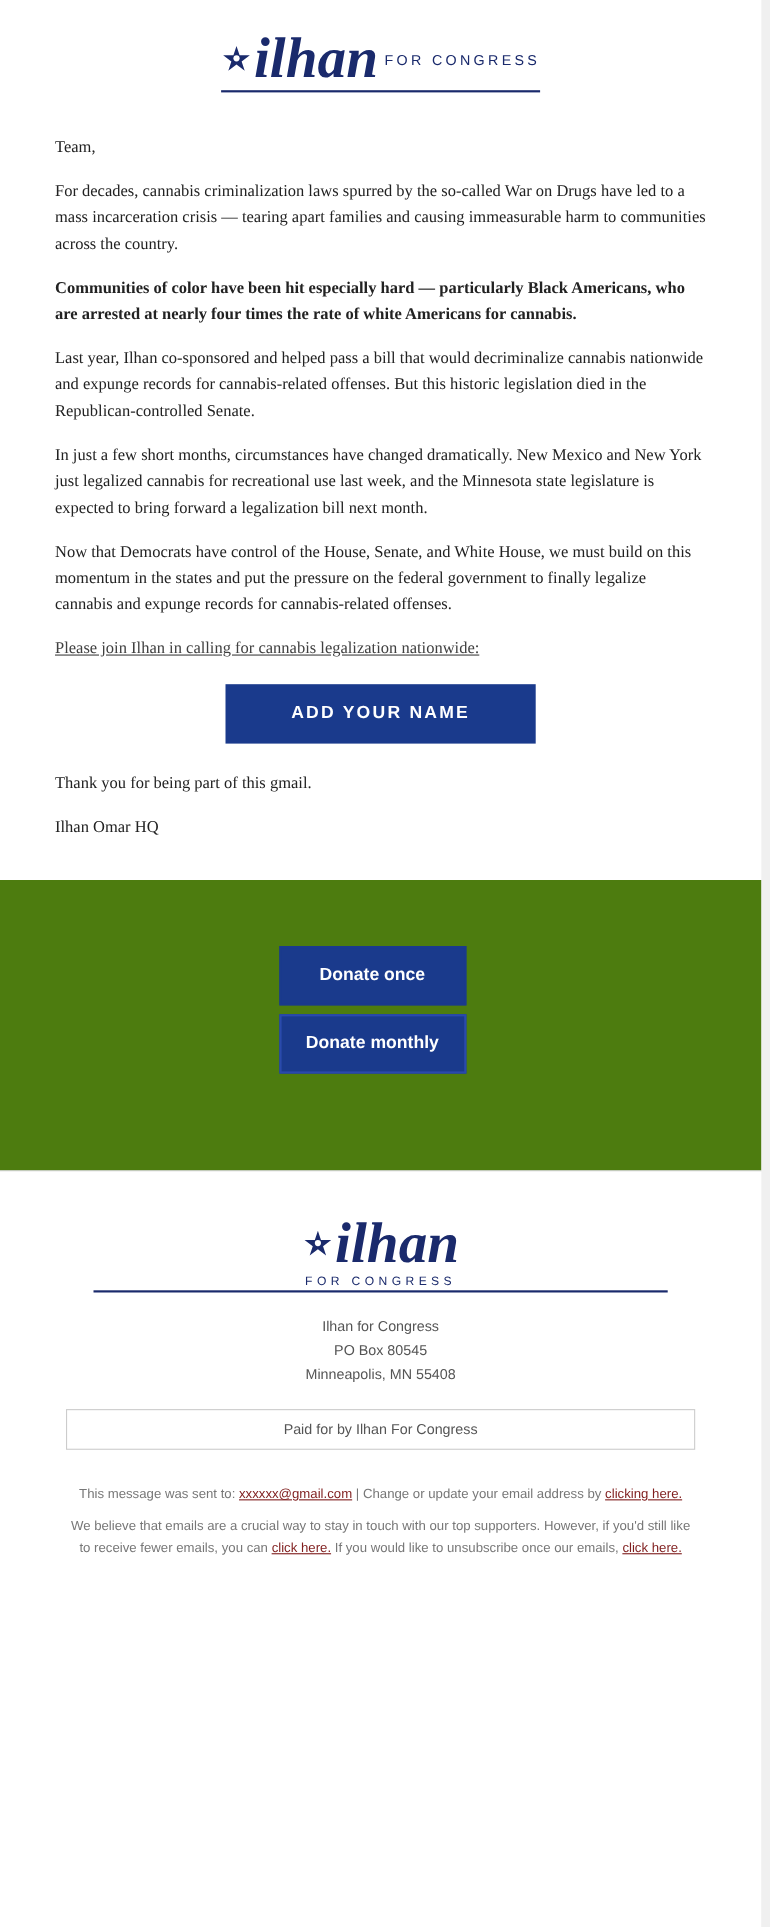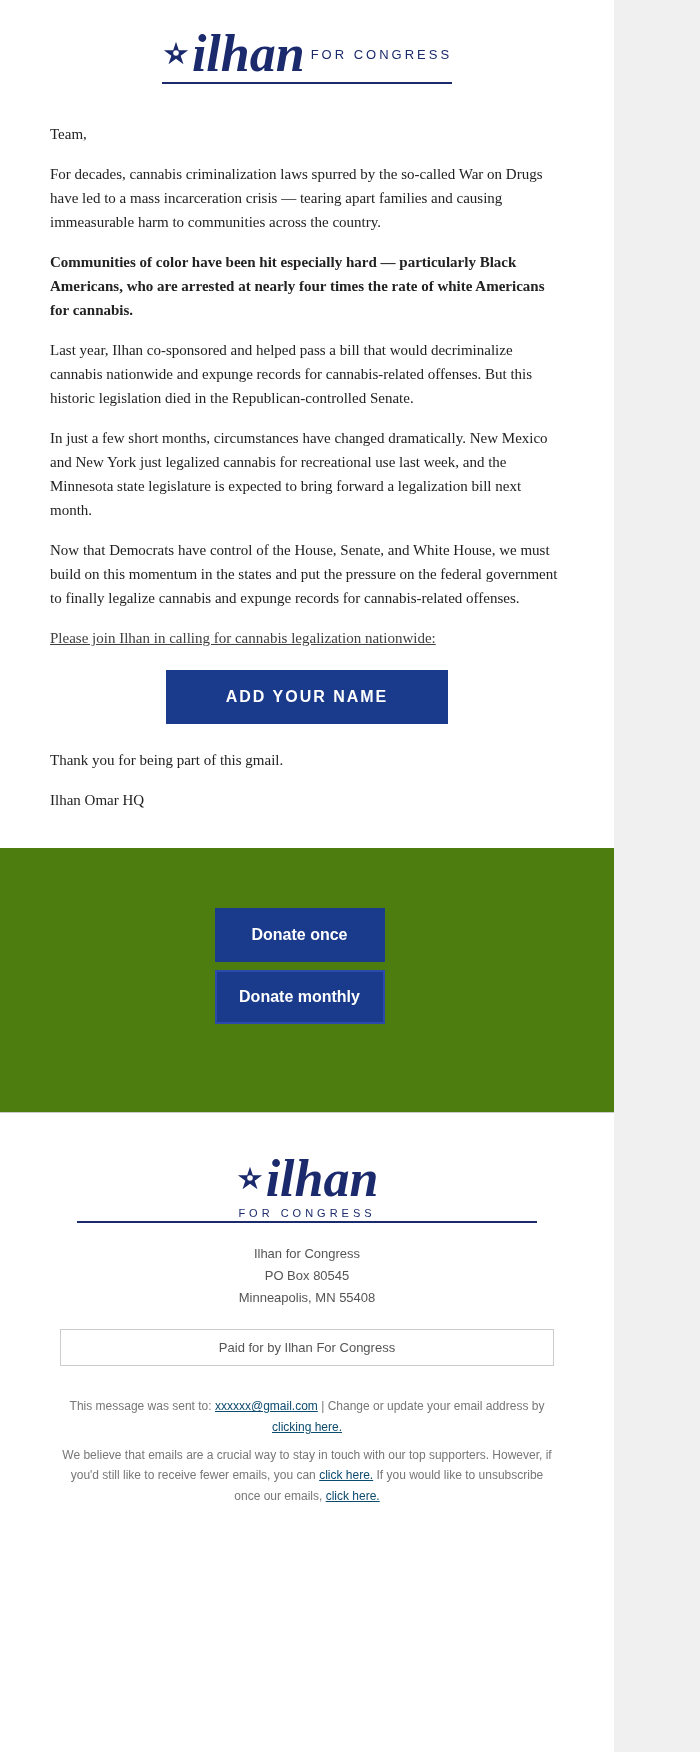--- a/index.html
+++ b/index.html
@@ -5,21 +5,21 @@
     * { margin: 0; padding: 0; box-sizing: border-box; }
     body {
       background: #f0f0f0;
       font-family: Georgia, 'Times New Roman', serif;
       font-size: 15px;
       color: #222;
       width: 700px;
     }
     .email-wrapper {
       background: #ffffff;
-      width: 614px;
+      width: 692px;
       min-height: 1752px;
     }
     
     .header {
       text-align: center;
       padding: 28px 20px 18px 20px;
       background: #fff;
     }
     .logo-container {
       display: inline-block;
@@ -156,21 +156,21 @@
     }
     .footer-bottom {
       padding: 10px 40px 20px 40px;
       font-family: Arial, sans-serif;
       font-size: 12px;
       color: #777;
       text-align: center;
       line-height: 1.7;
     }
     .footer-bottom a {
-      color: #0c4a6e;
+      color: #7f1d1d;
       text-decoration: underline;
     }
     .footer-bottom p {
       margin-bottom: 8px;
     }
     
     .star-svg {
       width: 28px;
       height: 28px;
       vertical-align: middle;

